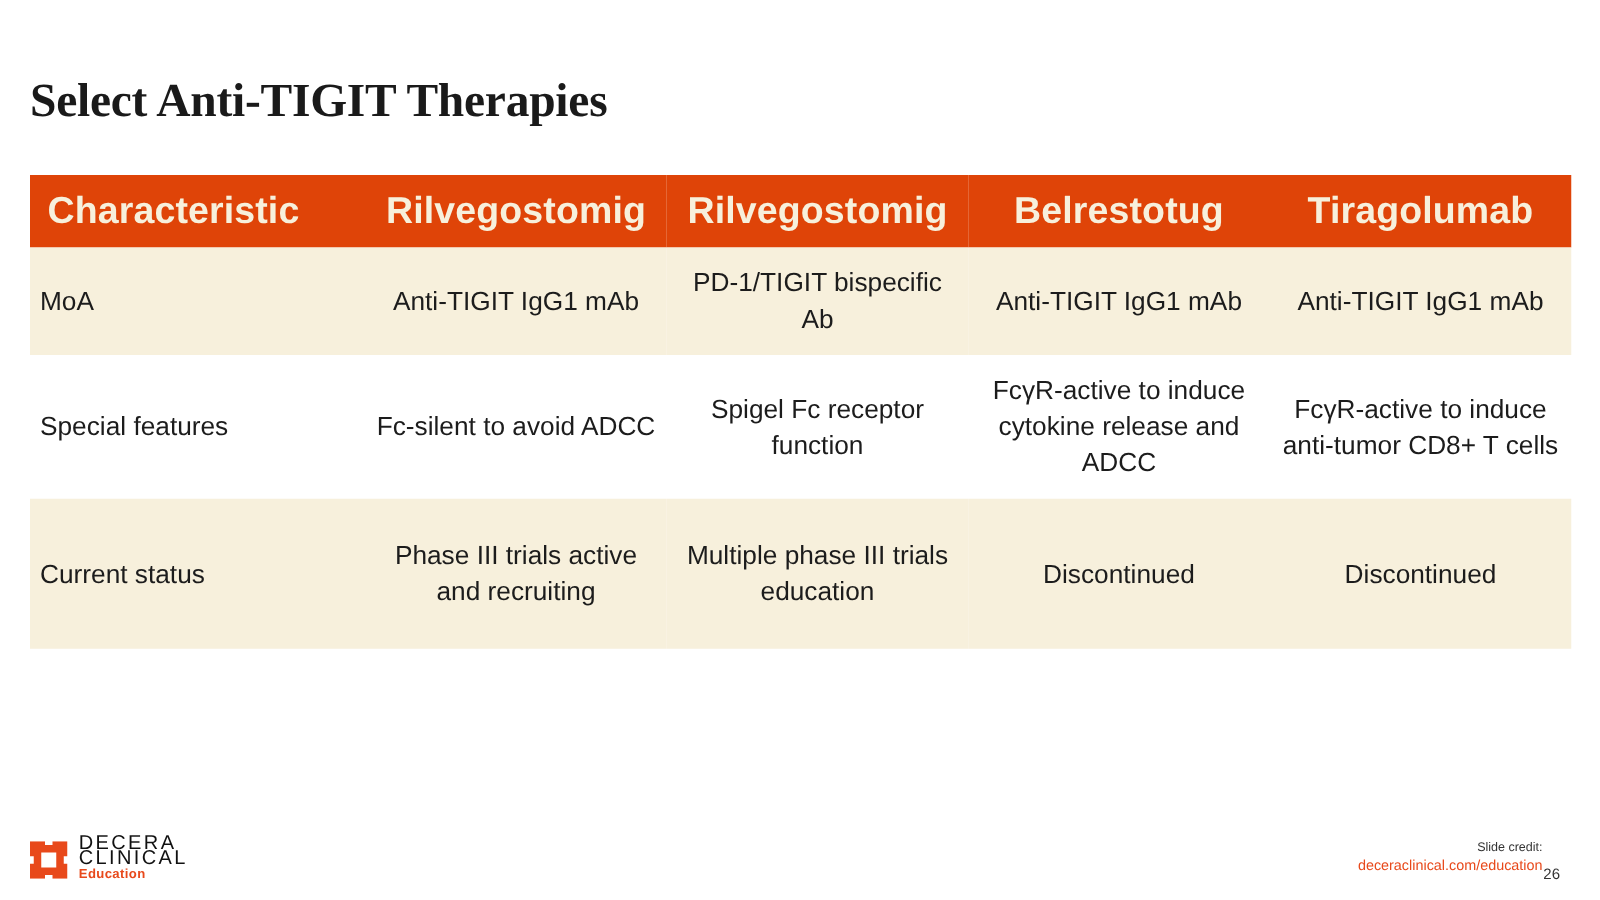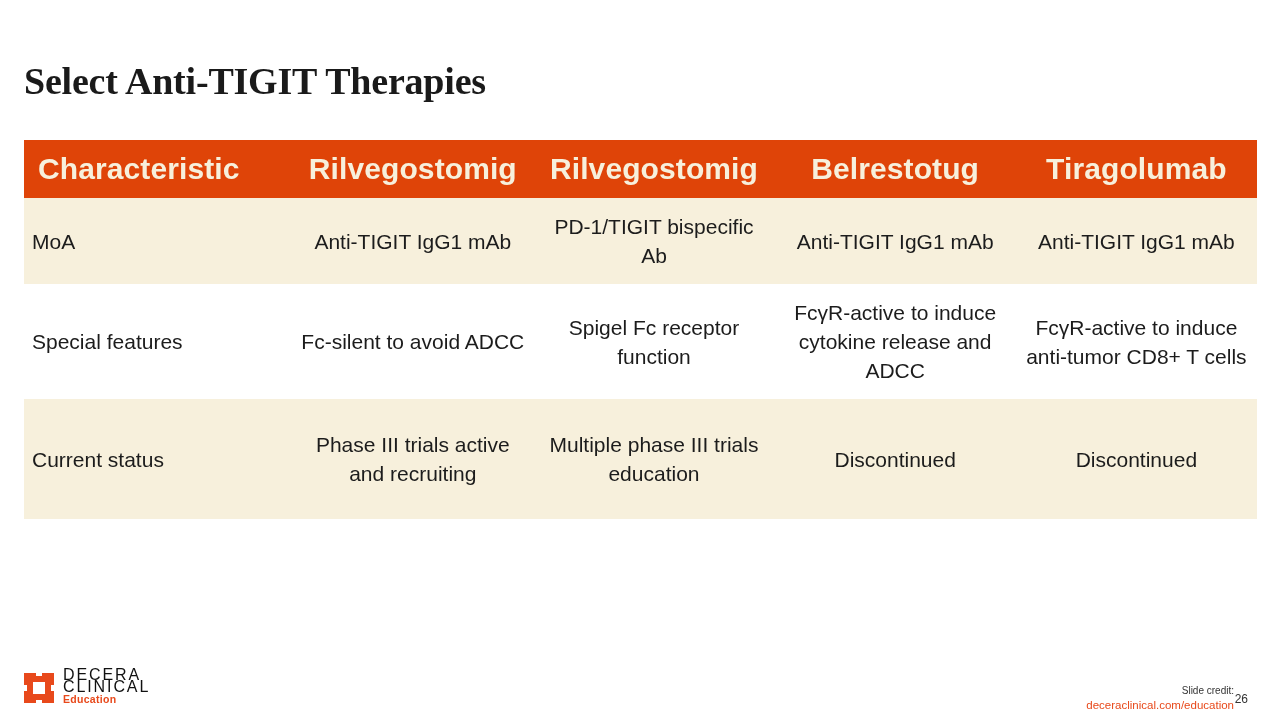--- a/index.html
+++ b/index.html
@@ -144,21 +144,21 @@
     width: 840px;
     text-align: center;
     font-size: 11.5px;
     line-height: 16px;
     color: #222222;
   }
 
   .credit-block {
     position: absolute;
     right: 46px;
-    bottom: 8px;
+    bottom: 20px;
     text-align: right;
     line-height: 14px;
   }
 
   .credit-label {
     font-size: 10px;
     color: #333333;
     display: block;
   }
 

